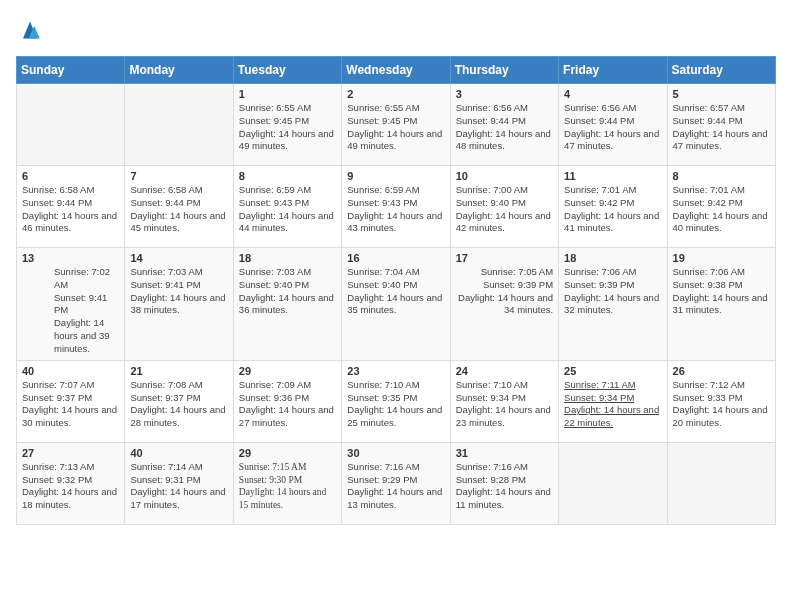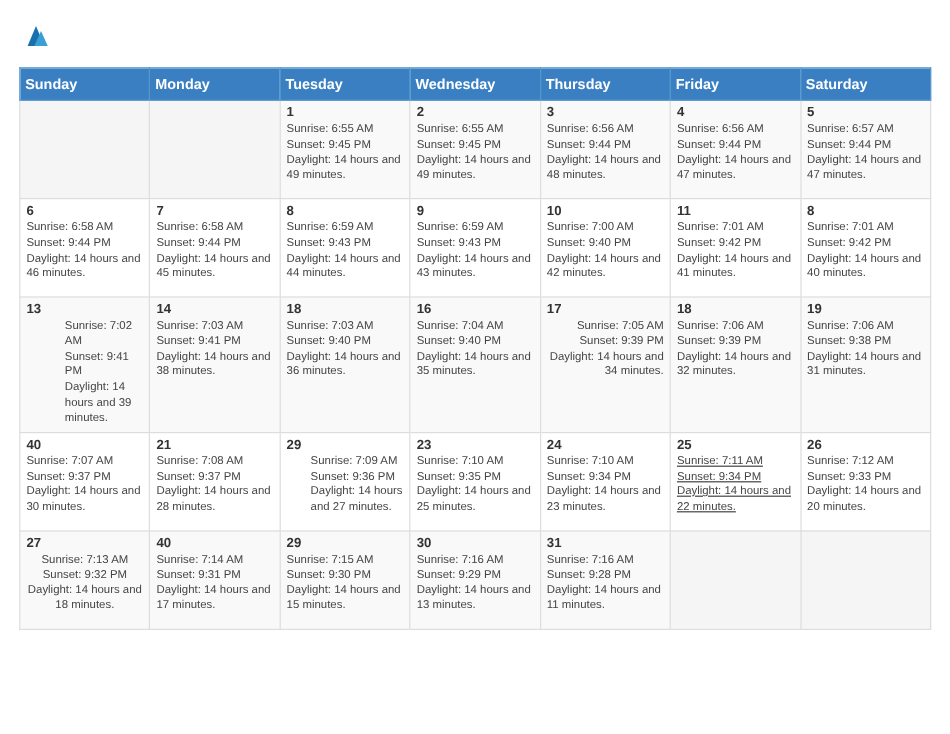--- a/index.html
+++ b/index.html
@@ -255,21 +255,21 @@
 Daylight: 14 hours and 30 minutes.</div>
         </td>
         <td>
           <span class="day-number">21</span>
           <div class="day-info" style="white-space: pre-line;">Sunrise: 7:08 AM
 Sunset: 9:37 PM
 Daylight: 14 hours and 28 minutes.</div>
         </td>
         <td>
           <span class="day-number">29</span>
-          <div class="day-info" style="white-space: pre-line; margin-left: 20px;">Sunrise: 7:09 AM
+          <div class="day-info" style="white-space: pre-line;">Sunrise: 7:09 AM
 Sunset: 9:36 PM
 Daylight: 14 hours and 27 minutes.</div>
         </td>
         <td>
           <span class="day-number">23</span>
           <div class="day-info" style="white-space: pre-line;">Sunrise: 7:10 AM
 Sunset: 9:35 PM
 Daylight: 14 hours and 25 minutes.</div>
         </td>
         <td>
@@ -287,33 +287,33 @@
         <td>
           <span class="day-number">26</span>
           <div class="day-info" style="white-space: pre-line;">Sunrise: 7:12 AM
 Sunset: 9:33 PM
 Daylight: 14 hours and 20 minutes.</div>
         </td>
       </tr>
       <tr>
         <td>
           <span class="day-number">27</span>
-          <div class="day-info" style="white-space: pre-line; text-align: center;">Sunrise: 7:13 AM
+          <div class="day-info" style="white-space: pre-line;">Sunrise: 7:13 AM
 Sunset: 9:32 PM
 Daylight: 14 hours and 18 minutes.</div>
         </td>
         <td>
           <span class="day-number">40</span>
           <div class="day-info" style="white-space: pre-line;">Sunrise: 7:14 AM
 Sunset: 9:31 PM
 Daylight: 14 hours and 17 minutes.</div>
         </td>
         <td>
           <span class="day-number">29</span>
-          <div class="day-info" style="white-space: pre-line;">Sunrise: 7:15 AM
+          <div class="day-info" style="white-space: pre-line; font-family: Liberation Serif, serif;">Sunrise: 7:15 AM
 Sunset: 9:30 PM
 Daylight: 14 hours and 15 minutes.</div>
         </td>
         <td>
           <span class="day-number">30</span>
           <div class="day-info" style="white-space: pre-line;">Sunrise: 7:16 AM
 Sunset: 9:29 PM
 Daylight: 14 hours and 13 minutes.</div>
         </td>
         <td>

